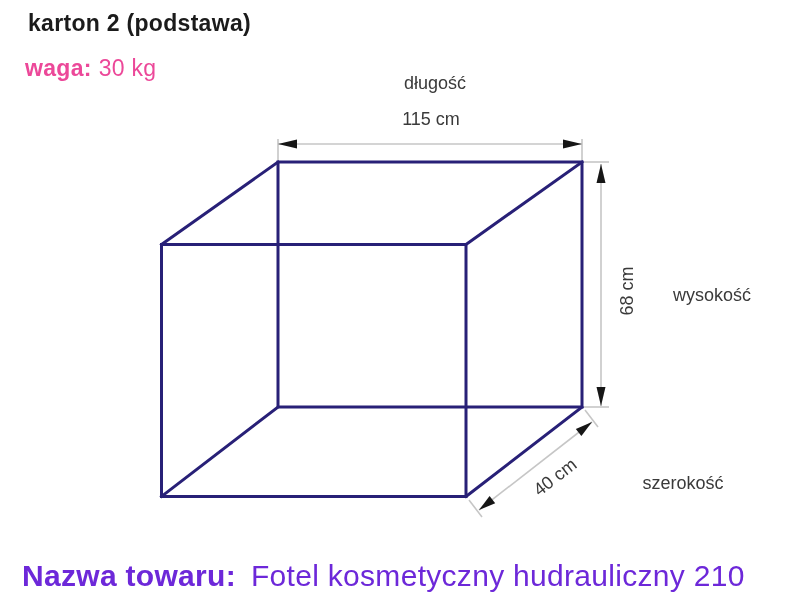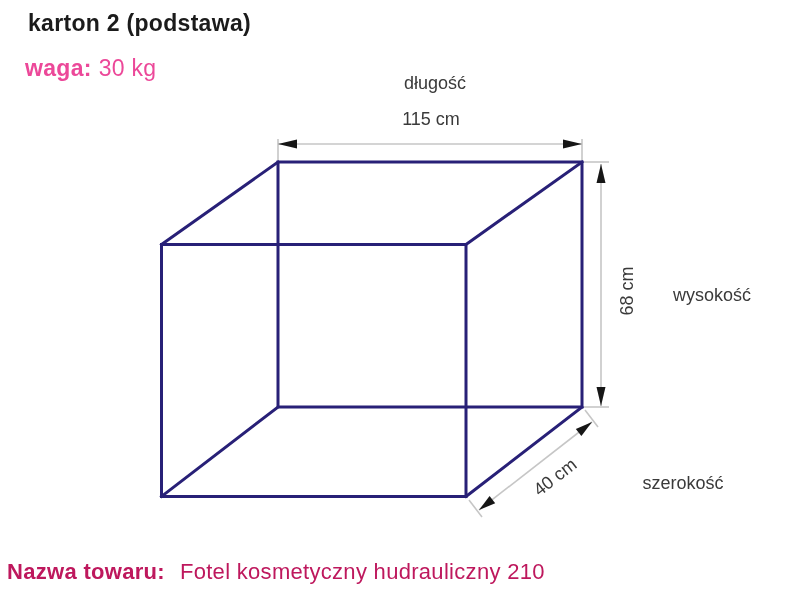--- a/index.html
+++ b/index.html
@@ -25,24 +25,24 @@
     left: 25px;
     top: 55px;
     font-size: 23px;
     color: #ec4899;
     letter-spacing: 0.3px;
   }
   .weight-line .lbl { font-weight: bold; }
   .weight-line .val { margin-left: 7px; font-weight: normal; }
   .footer-line {
     position: absolute;
-    left: 7px;
+    left: 22px;
     top: 559px;
-    font-size: 22px;
-    color: #be185d;
+    font-size: 30px;
+    color: #6d28d9;
     letter-spacing: 0.3px;
     white-space: nowrap;
   }
   .footer-line .lbl { font-weight: bold; }
   .footer-line .val { margin-left: 15px; font-weight: normal; }
   svg.diagram {
     position: absolute;
     left: 0;
     top: 0;
   }

